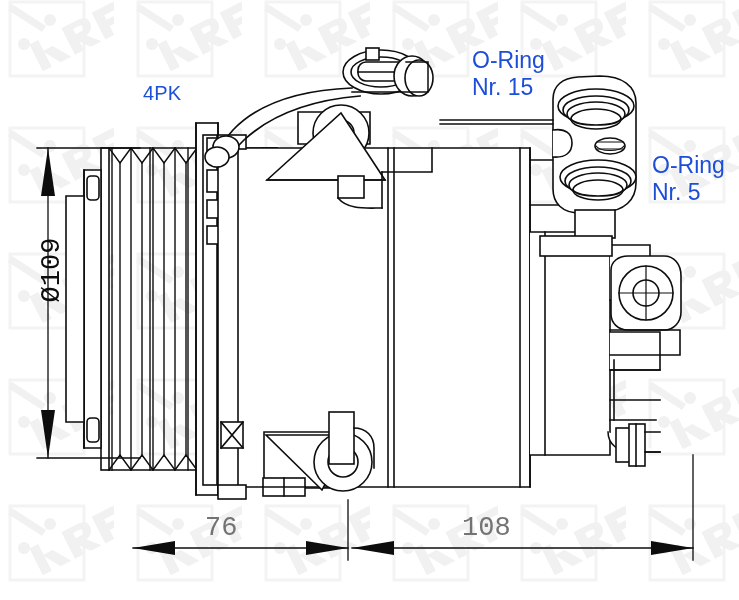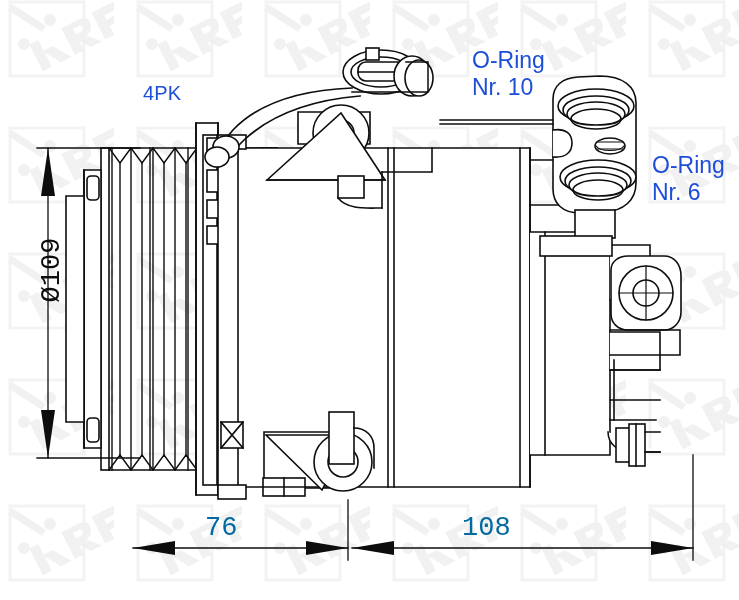--- a/index.html
+++ b/index.html
@@ -4,21 +4,21 @@
 <style>
   html,body{margin:0;padding:0;background:#fff;}
   body{font-family:"Liberation Sans",sans-serif;}
   #stage{position:relative;width:739px;height:600px;background:#ffffff;overflow:hidden;}
   #wm{position:absolute;inset:0;pointer-events:none;}
   #art{position:absolute;inset:0;}
   .lbl{position:absolute;color:#1d4ed8;white-space:pre;line-height:1.18;}
   .lbl-4pk{left:112px;top:82px;font-size:20px;letter-spacing:.2px;margin-left:31px;}
   .lbl-or10{left:472px;top:47px;font-size:23px;}
   .lbl-or8{left:652px;top:152px;font-size:23px;}
-  .dimtxt{position:absolute;color:#0369a1;font-family:"Liberation Mono",monospace;}
+  .dimtxt{position:absolute;color:#737373;font-family:"Liberation Mono",monospace;}
   .lbl-76{left:205px;top:513px;font-size:27px;}
   .lbl-108{left:462px;top:513px;font-size:27px;font-family:Liberation Mono, monospace;}
   .lbl-dia{position:absolute;left:-18px;top:255px;width:140px;text-align:center;
            font-family:"Liberation Mono",monospace;font-size:27px;color:#0d0d0d;
            transform:rotate(-90deg);transform-origin:50% 50%;}
 </style>
 </head>
 <body>
 
 <div id="stage">
@@ -210,22 +210,22 @@
         <path d="M352 548 L693 548"></path>
         <path d="M693 455 L693 560"></path>
       </g>
       <polygon points="352,548 394,541 394,555" fill="#0d0d0d" stroke="none"></polygon>
       <polygon points="693,548 651,541 651,555" fill="#0d0d0d" stroke="none"></polygon>
     </g>
   </svg>
 
   <div class="lbl lbl-4pk">4PK</div>
 
-  <div class="lbl lbl-or10"><span>O-Ring</span><br><span>Nr. 10</span></div>
-
-  <div class="lbl lbl-or8"><span>O-Ring</span><br><span>Nr. 6</span></div>
+  <div class="lbl lbl-or10"><span>O-Ring</span><br><span>Nr. 15</span></div>
+
+  <div class="lbl lbl-or8"><span>O-Ring</span><br><span>Nr. 5</span></div>
 
   <div class="lbl-dia">Ø109</div>
 
   <div class="dimtxt lbl-76">76</div>
 
   <div class="dimtxt lbl-108">108</div>
 </div>
 
 </body></html>

